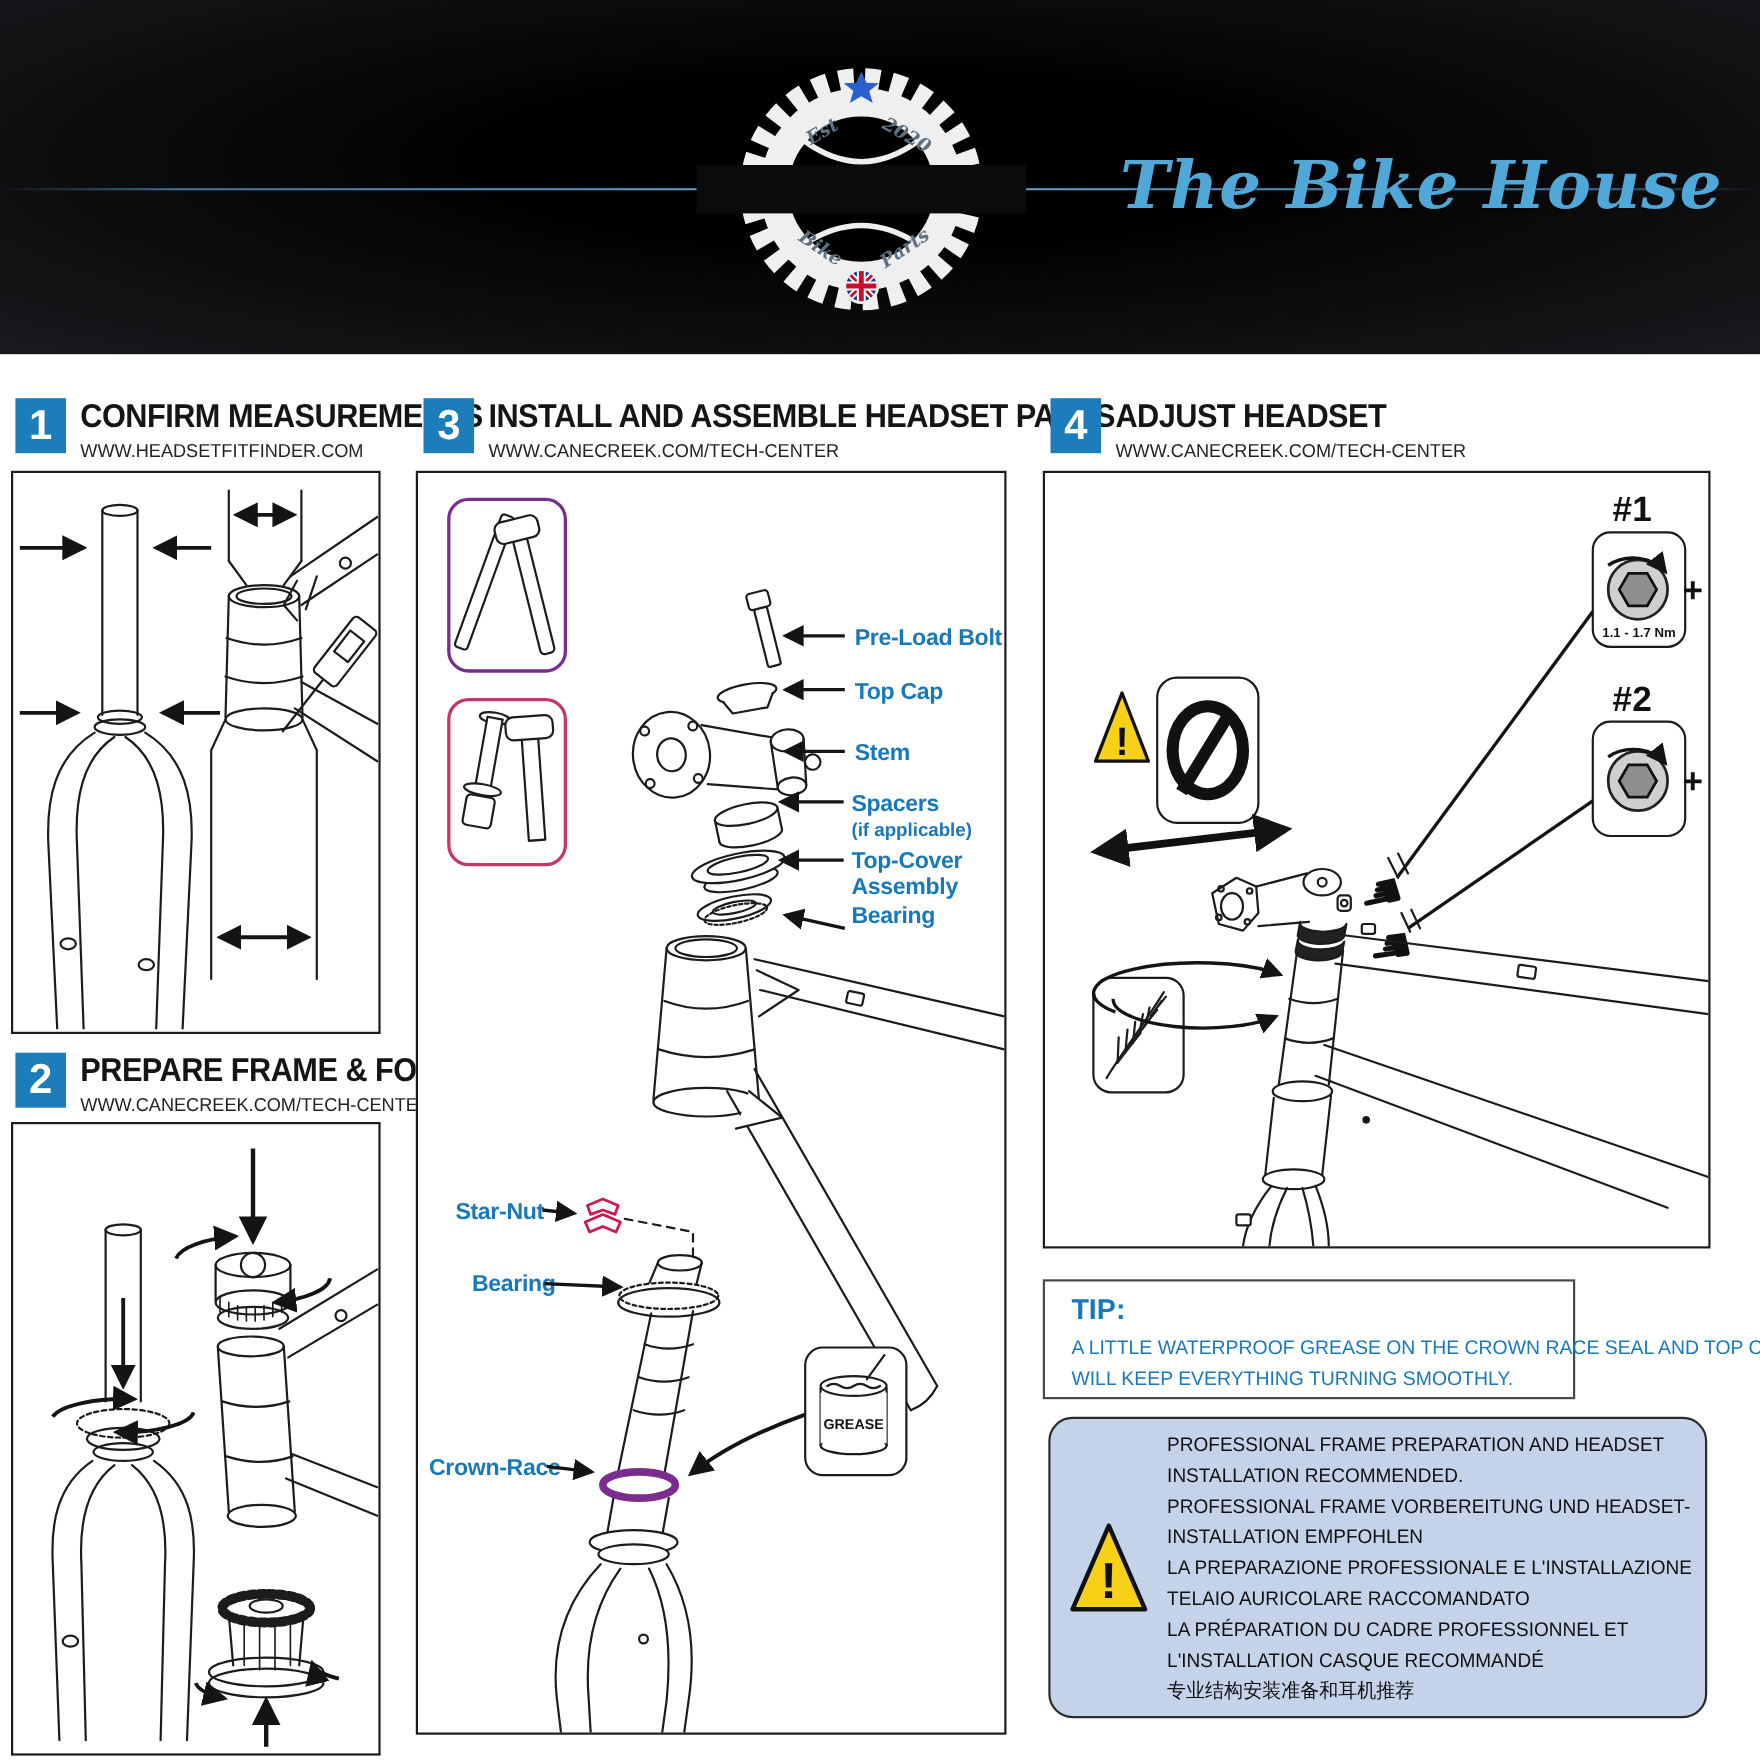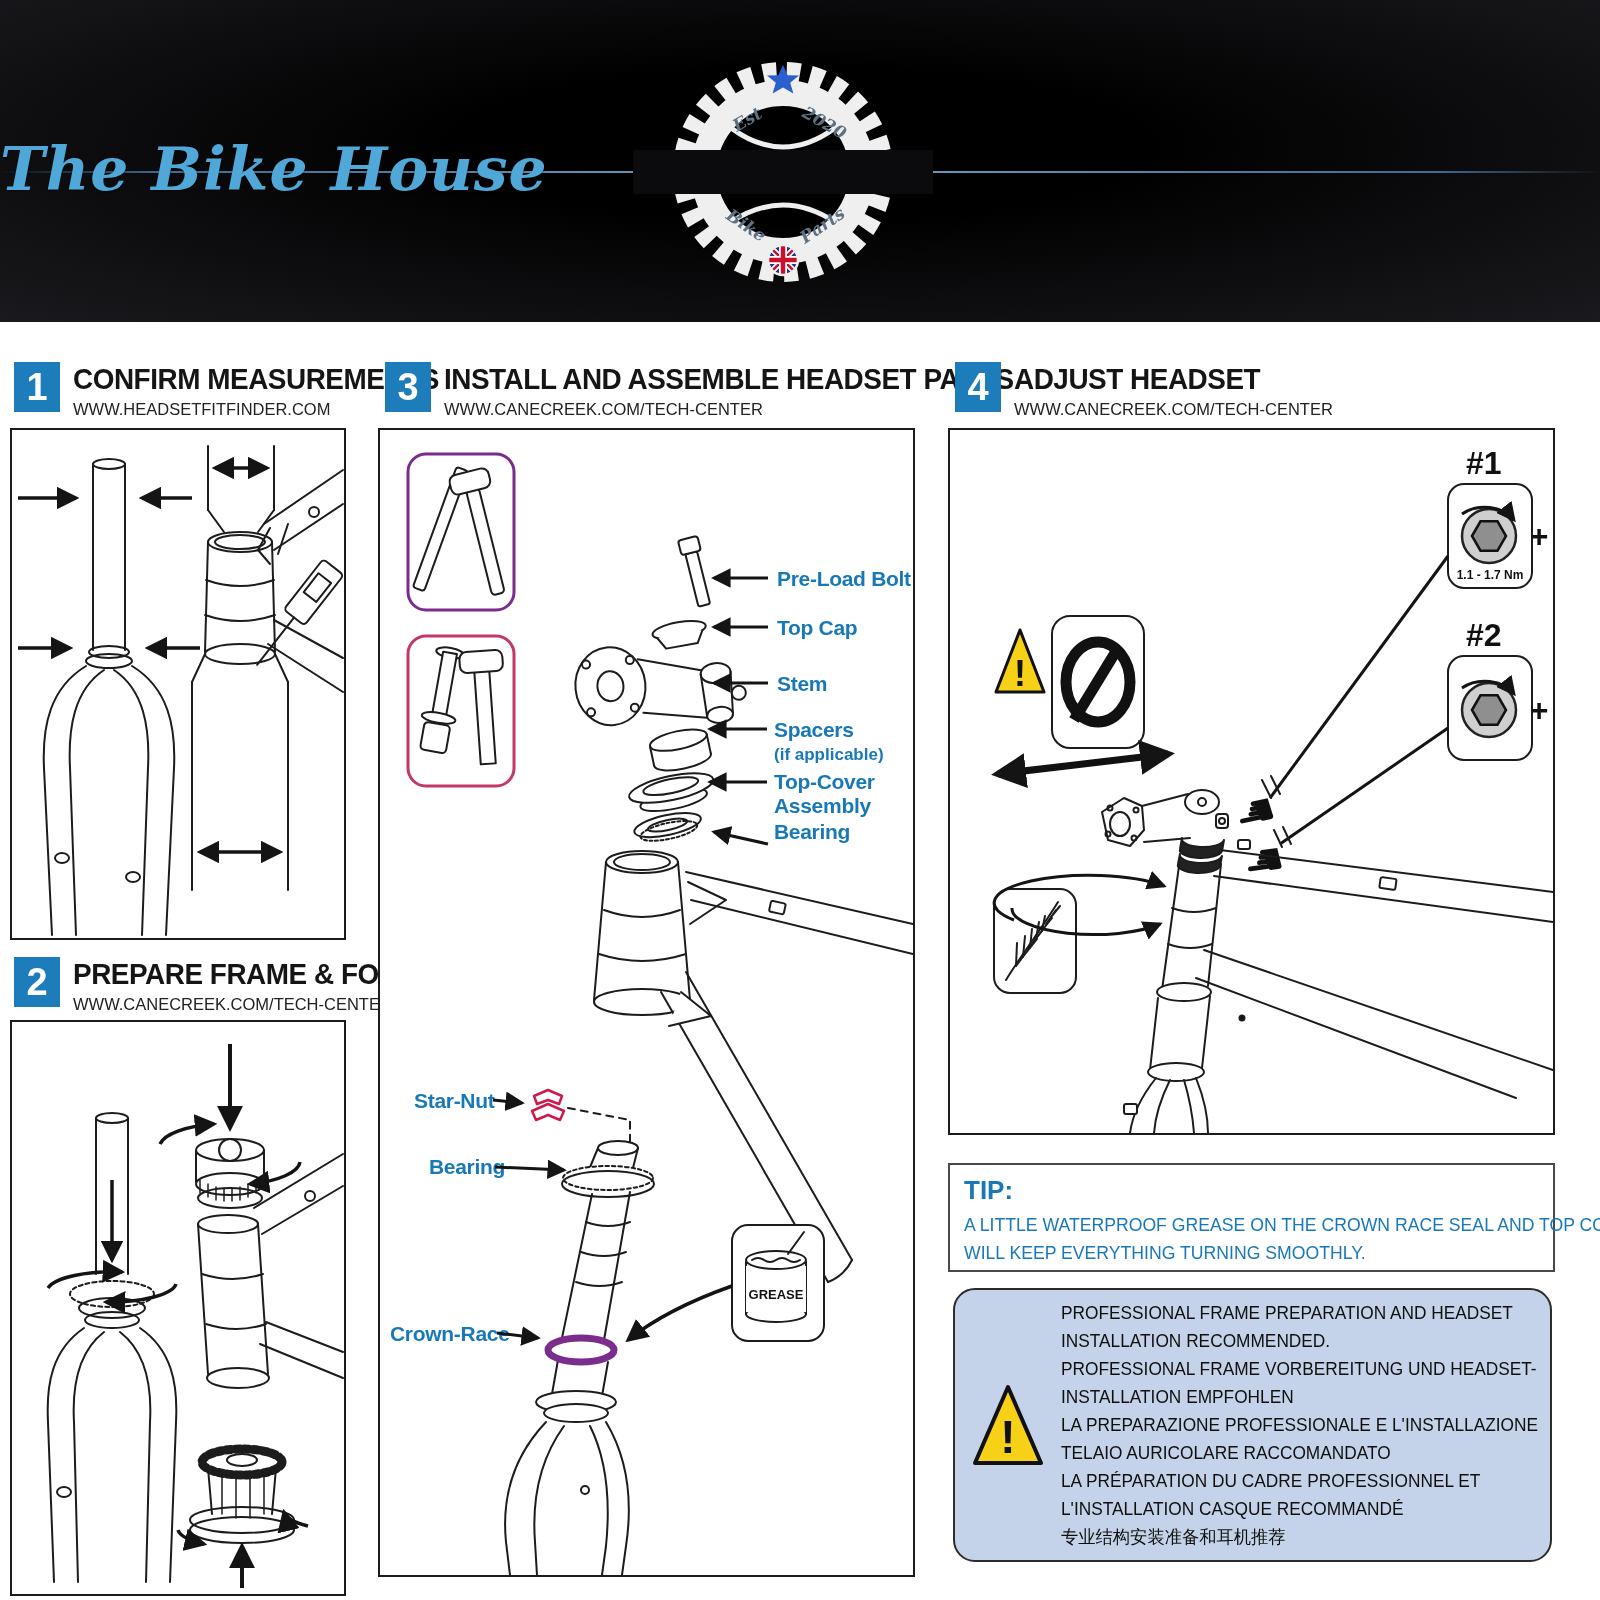--- a/index.html
+++ b/index.html
@@ -5,21 +5,21 @@
   html,body{margin:0;padding:0;background:#fff;}
   .page{position:relative;width:1600px;height:1600px;overflow:hidden;background:#fff;font-family:"Liberation Sans",sans-serif;}
 
   
   .banner{position:absolute;left:0;top:0;width:1600px;height:322px;
     background:radial-gradient(ellipse at 50% 45%, #000 30%, #121215 78%, #1a1a1e 100%);}
   .banner-line{position:absolute;left:0;top:171px;width:1600px;height:2px;
     background:linear-gradient(90deg, rgba(60,110,160,0) 0%, rgba(80,140,190,.75) 10%,
       rgba(120,180,220,.9) 50%, rgba(80,140,190,.75) 90%, rgba(60,110,160,0) 100%);}
   .logo-svg{position:absolute;left:633px;top:22px;}
-  .brand{position:absolute;left:0;top:134px;width:1566px;text-align:left;z-index:5;
+  .brand{position:absolute;left:0;top:134px;width:1566px;text-align:right;z-index:5;
     font-family:"DejaVu Serif",serif;font-style:italic;font-weight:bold;font-size:60px;
     color:#4fa8d8;letter-spacing:1px;text-shadow:0 1px 2px rgba(0,0,0,.6);}
   .logo-script{font-family:"DejaVu Serif",serif;font-style:italic;font-weight:bold;
     font-size:17px;fill:#5d7183;}
 
   
   .sec{position:absolute;display:flex;align-items:flex-start;gap:13px;}
   .sec-num{width:46px;height:50px;background:#1d7cba;color:#fff;font-size:38px;font-weight:bold;
     display:flex;align-items:center;justify-content:center;flex:0 0 auto;}
   .sec-text{display:flex;flex-direction:column;}
@@ -43,22 +43,22 @@
   .lbl{fill:#1878b8;font-size:21px;font-weight:bold;letter-spacing:-.3px;}
   .lbl2{fill:#1878b8;font-size:17px;font-weight:bold;}
   .stepnum{fill:#111;font-size:32px;font-weight:bold;}
   .torq{fill:#111;font-size:12px;font-weight:bold;}
   .plus{fill:#111;font-size:32px;font-weight:bold;}
   .bang{fill:#111;font-size:36px;font-weight:bold;}
   .hand{fill:#111;font-size:46px;}
   .greaselbl{fill:#111;font-size:13px;font-weight:bold;}
 
   
-  .tip-box{position:absolute;left:948px;top:1163px;width:607px;height:109px;background:#fff;
-    border:2px solid #4a4a4a;box-sizing:border-box;padding:10px 14px 0 14px;}
+  .tip-box{position:absolute;left:948px;top:1163px;width:484px;height:109px;background:#fff;
+    border:2px solid #4a4a4a;box-sizing:border-box;padding:10px 14px 0 24px;}
   .tip-title{color:#1878b8;font-weight:bold;font-size:26px;margin-bottom:5px;}
   .tip-line{color:#1878b8;font-size:18px;line-height:28px;transform:scaleX(.98);transform-origin:left;white-space:nowrap;}
 
   
   .notice{position:absolute;left:953px;top:1288px;width:599px;height:274px;background:#c5d3ea;
     border:2px solid #2b2b2b;border-radius:22px;box-sizing:border-box;
     display:flex;align-items:center;gap:16px;padding:8px 10px 8px 16px;}
   .notice-tri{flex:0 0 auto;}
   .notice-text{font-size:18px;line-height:28px;color:#0f0f0f;transform:scaleX(.96);transform-origin:left;white-space:nowrap;}
 </style>

